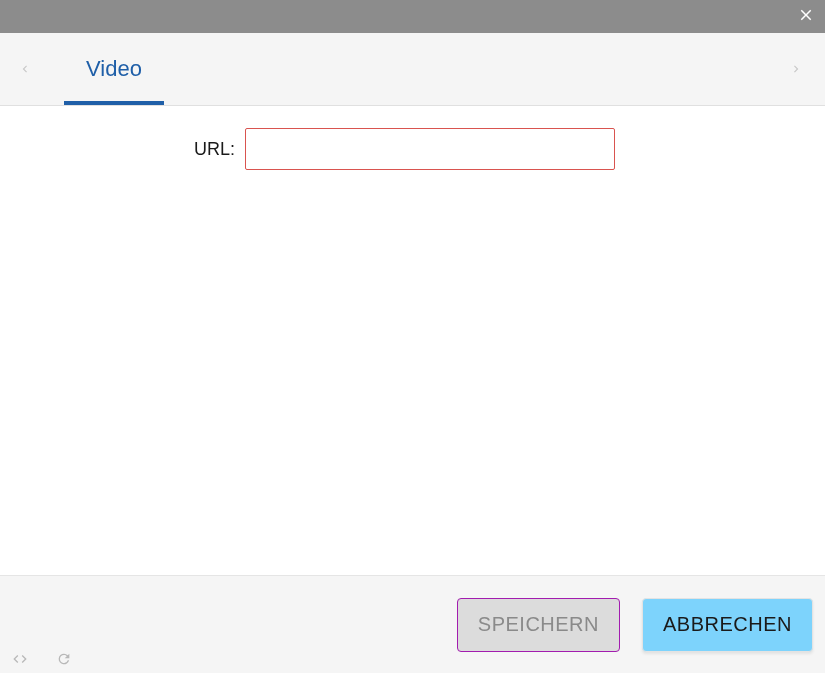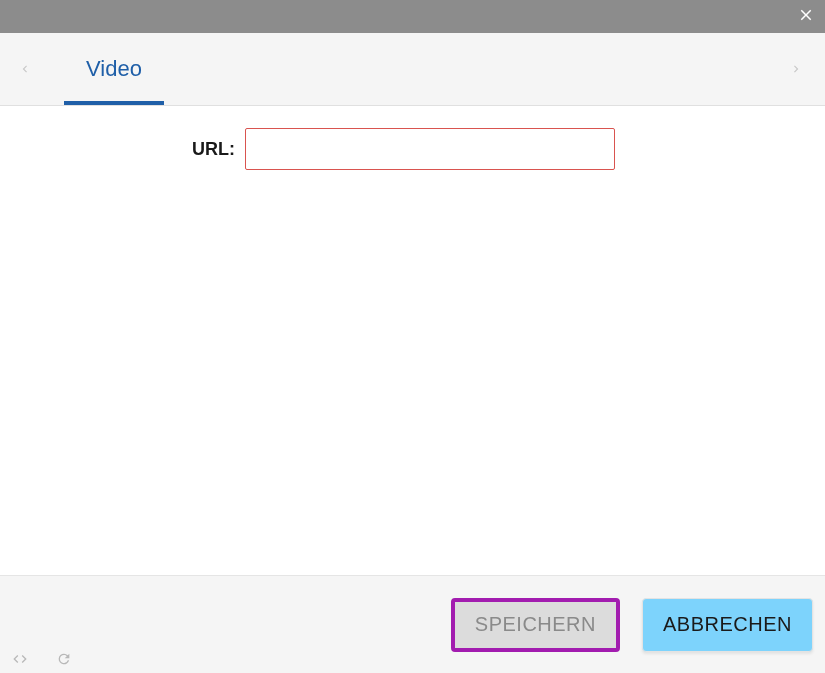--- a/index.html
+++ b/index.html
@@ -87,21 +87,21 @@
     .form-row {
       display: flex;
       align-items: center;
       justify-content: flex-start;
       margin-left: 0;
     }
     .form-label {
       width: 245px;
       text-align: right;
       font-size: 18px;
-      font-weight: bold;
+      font-weight: normal;
       color: #1a1a1a;
       padding-right: 10px;
       padding-left: 24px;
     }
     .form-input {
       width: 370px;
       height: 42px;
       border: 1px solid #d9534f;
       border-radius: 2px;
       padding: 6px 10px;
@@ -151,21 +151,21 @@
       cursor: pointer;
       display: flex;
       align-items: center;
       justify-content: center;
       border: 1px solid transparent;
       letter-spacing: 0.5px;
     }
     .btn-save {
       background: #dcdcdc;
       color: #8a8a8a;
-      border: 4px solid #a21caf;
+      border: 1px solid #a21caf;
     }
     .btn-cancel {
       background: #7dd3fc;
       color: #1a1a1a;
       border: 1px solid #e3e3e3;
       box-shadow: 0 2px 3px rgba(0,0,0,0.08);
     }
   </style>
 </head>
 <body>

